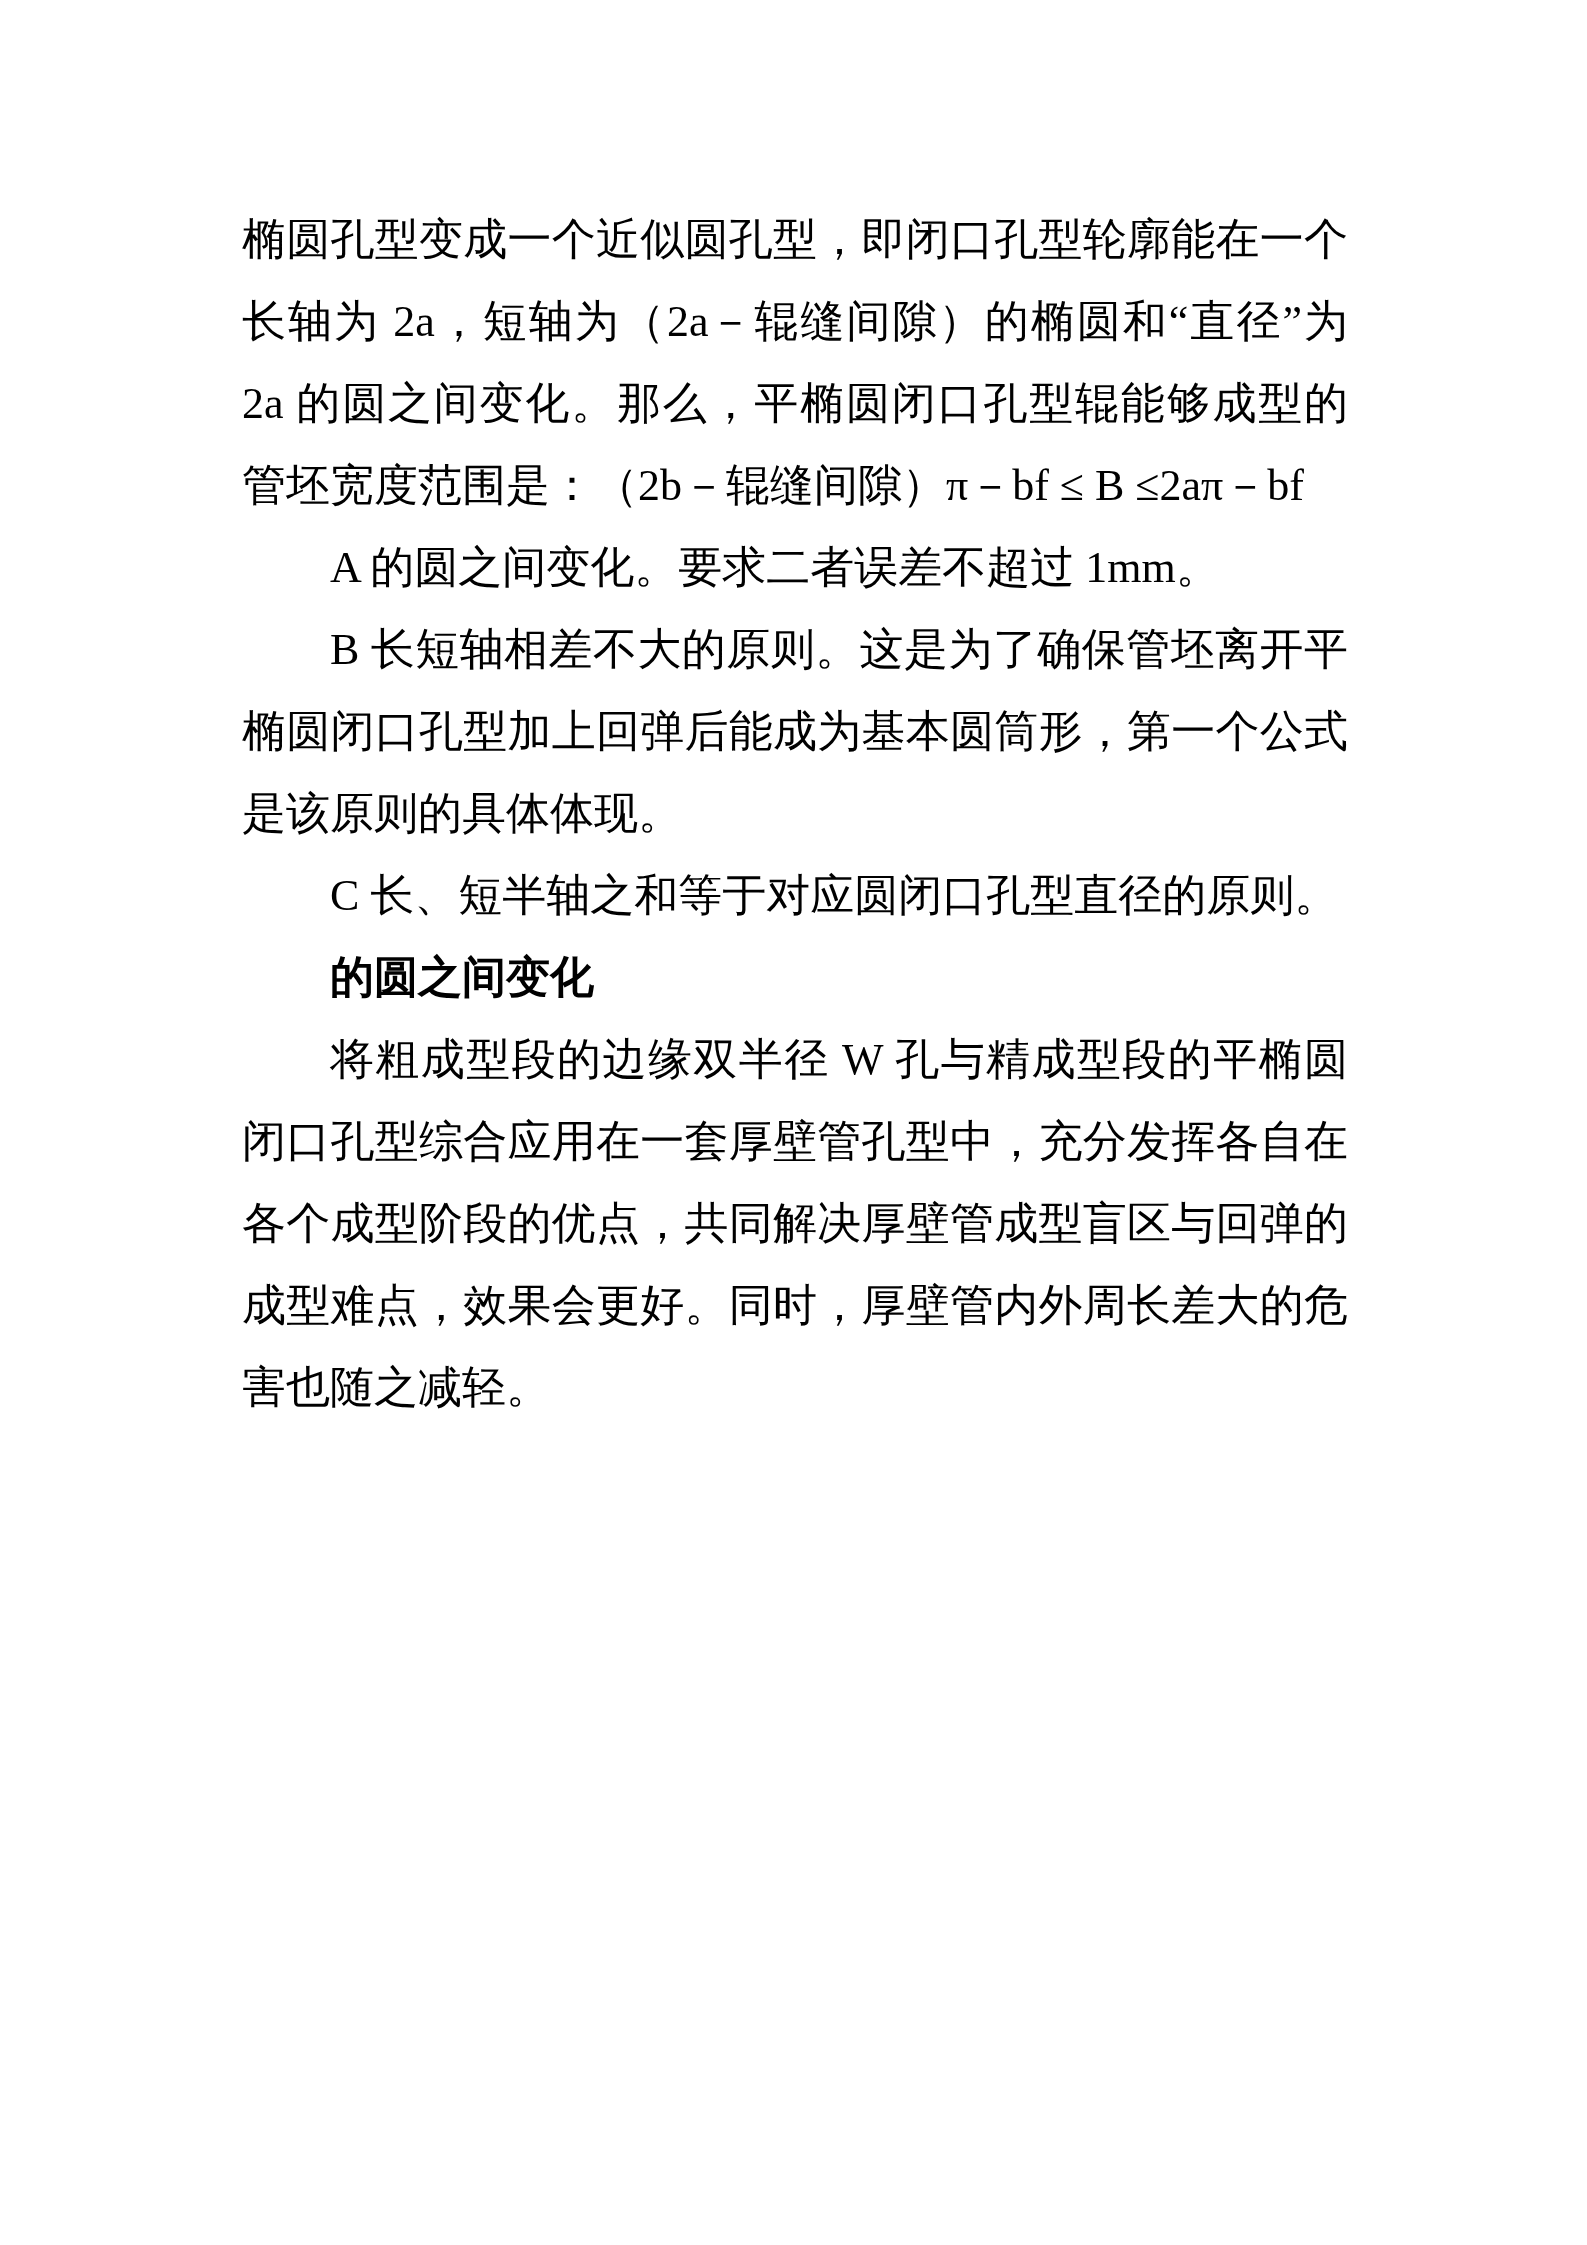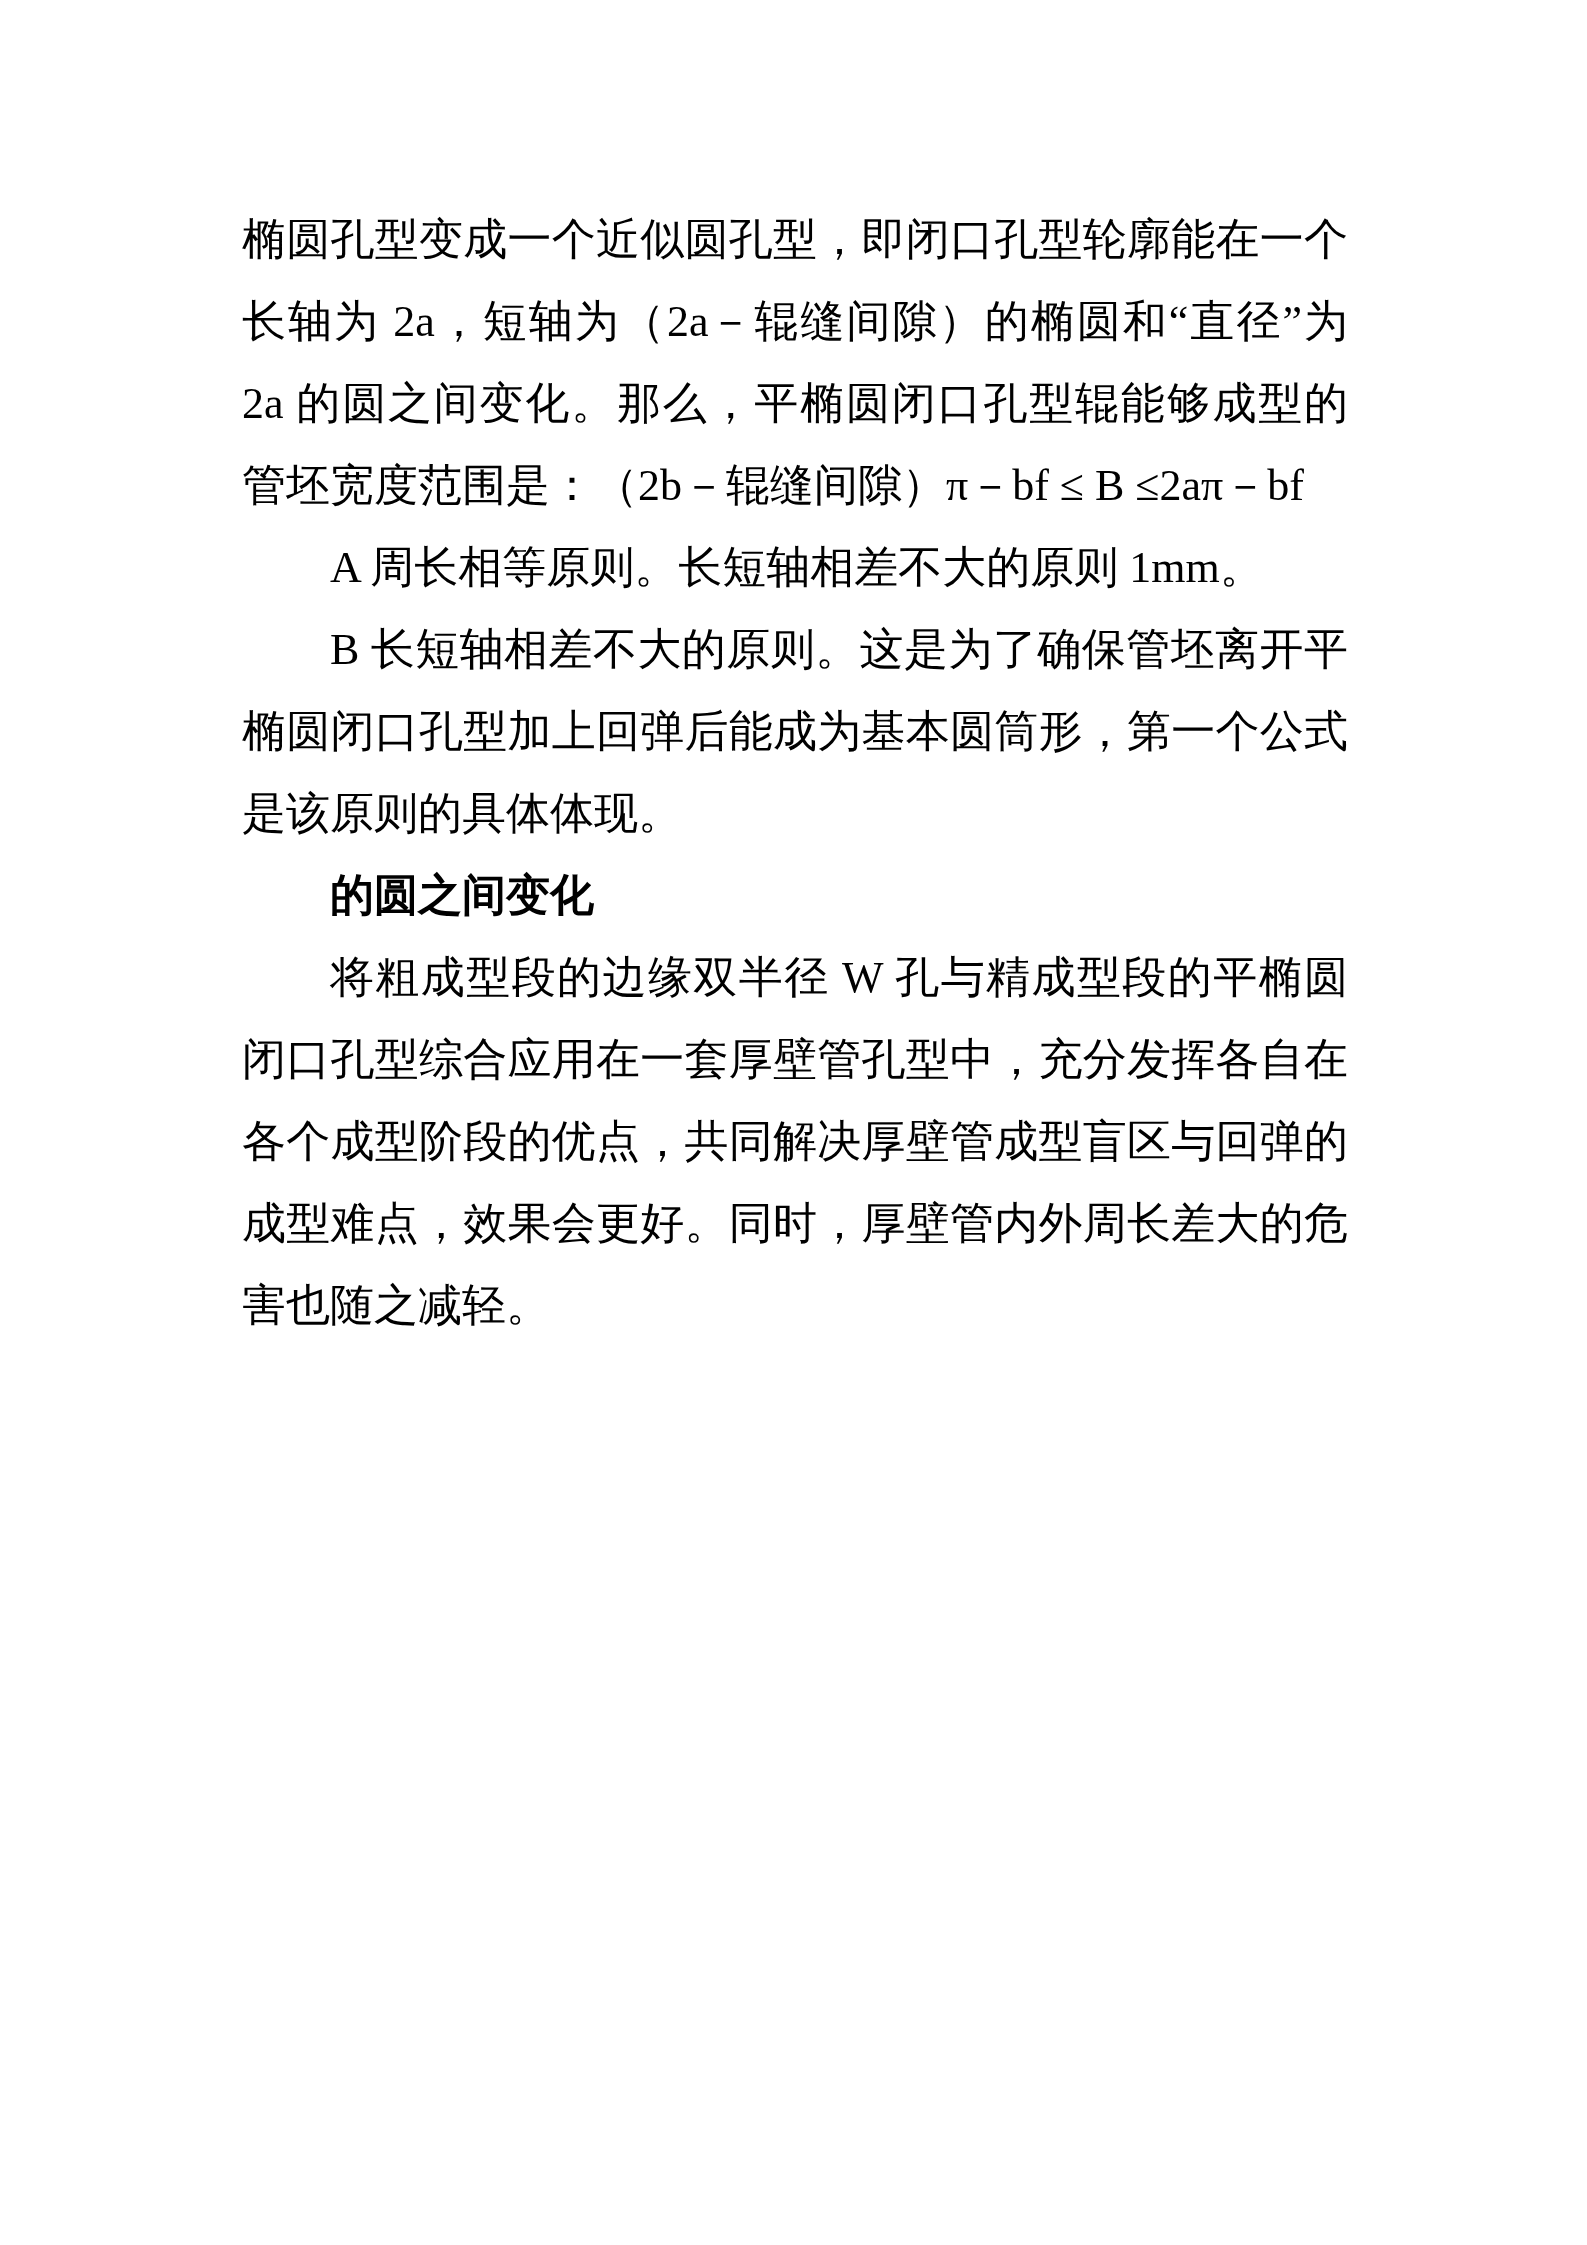--- a/index.html
+++ b/index.html
@@ -37,18 +37,19 @@
     font-weight: bold;
     text-align: left;
   }
 </style>
 </head>
 <body>
 
 <div class="page">
   <div class="content">
     <p>椭圆孔型变成一个近似圆孔型，即闭口孔型轮廓能在一个长轴为 2a，短轴为（2a－辊缝间隙）的椭圆和“直径”为 2a 的圆之间变化。那么，平椭圆闭口孔型辊能够成型的管坯宽度范围是：（2b－辊缝间隙）π－bf ≤ B ≤2aπ－bf</p>
-    <p class="indent">A 周长相等原则。长短轴相差不大的原则 1mm。</p>
+    <p class="indent">A 的圆之间变化。要求二者误差不超过 1mm。</p>
     <p class="indent">B 长短轴相差不大的原则。这是为了确保管坯离开平椭圆闭口孔型加上回弹后能成为基本圆筒形，第一个公式是该原则的具体体现。</p>
+    <p class="indent">C 长、短半轴之和等于对应圆闭口孔型直径的原则。</p>
     <p class="indent heading">的圆之间变化</p>
     <p class="indent">将粗成型段的边缘双半径 W 孔与精成型段的平椭圆闭口孔型综合应用在一套厚壁管孔型中，充分发挥各自在各个成型阶段的优点，共同解决厚壁管成型盲区与回弹的成型难点，效果会更好。同时，厚壁管内外周长差大的危害也随之减轻。</p>
   </div>
 </div>
 
 </body></html>

